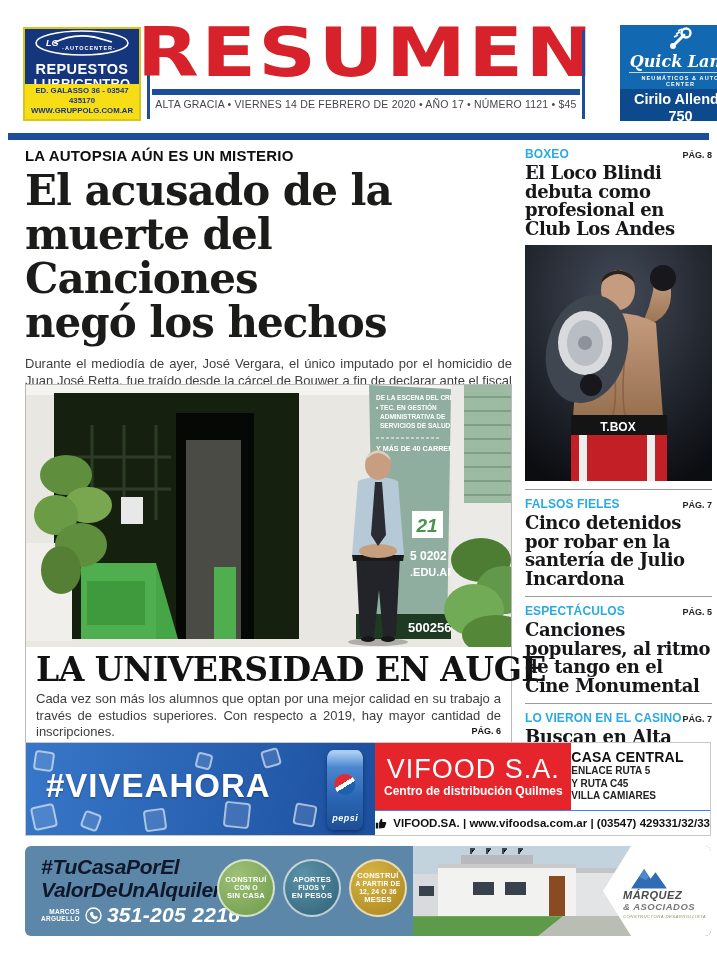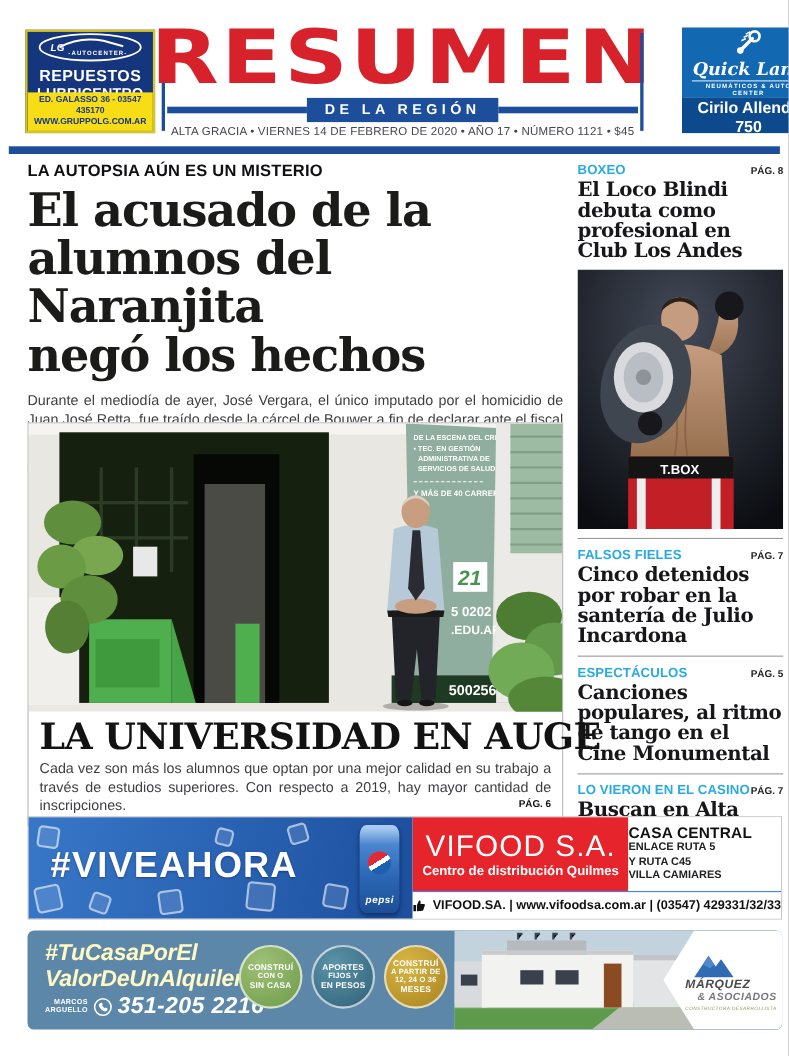--- a/index.html
+++ b/index.html
@@ -93,38 +93,38 @@
   .vf-sub{font-size:12px;font-weight:700;margin-top:1px;}
   .vf-casa{flex:1;text-align:left;padding-top:7px;color:#111;}
   .vf-casa-title{font-size:14px;font-weight:800;letter-spacing:.2px;line-height:15px;}
   .vf-casa-line{font-size:10px;font-weight:700;line-height:12.5px;color:#222;}
   .vf-contact{height:25px;border-top:1px solid #3b82f6;display:flex;align-items:center;justify-content:center;
               gap:5px;font-size:11.5px;font-weight:800;color:#111;white-space:nowrap;}
 
   
   .ad2{position:absolute;left:25px;top:846px;width:686px;height:90px;background:#5d87a9;border-radius:6px;
        overflow:hidden;}
-  .tc{position:absolute;left:16px;top:9px;color:#fef9c3;font-weight:800;font-style:italic;font-size:21px;
+  .tc{position:absolute;left:16px;top:9px;color:#0f172a;font-weight:800;font-style:italic;font-size:21px;
       line-height:23px;letter-spacing:-.3px;z-index:2;}
   .agent{position:absolute;left:16px;top:57px;display:flex;align-items:center;gap:5px;color:#fff;z-index:2;}
   .agent-name{font-size:6.5px;font-weight:700;line-height:7px;text-align:right;letter-spacing:.3px;}
   .phone-num{font-size:21px;font-weight:800;font-style:italic;letter-spacing:.3px;}
   .badge{position:absolute;top:13px;width:58px;height:58px;border-radius:50%;color:#fff;text-align:center;
          display:flex;flex-direction:column;justify-content:center;border:2px solid rgba(255,255,255,.65);z-index:2;}
   .badge div{font-size:6.8px;font-weight:700;line-height:8px;letter-spacing:.2px;}
   .badge .bb{font-size:7.6px;font-weight:800;}
   .b1{left:192px;background:radial-gradient(circle at 35% 28%,#9ec177,#6f9a4a);}
   .b2{left:258px;background:radial-gradient(circle at 35% 28%,#5c93a8,#2f6179);}
   .b3{left:324px;background:radial-gradient(circle at 35% 28%,#d8b644,#a8831f);}
   .house{position:absolute;left:388px;top:0;width:298px;height:90px;}
   .mq-panel{position:absolute;right:0;top:0;bottom:0;width:108px;background:#fff;z-index:3;
             clip-path:polygon(26% 0,100% 0,100% 100%,26% 100%,0 50%);
             display:flex;flex-direction:column;align-items:flex-start;justify-content:center;padding-left:20px;font-style:italic;}
   .mq-name{font-size:11px;font-weight:800;color:#4b4b4d;letter-spacing:.5px;line-height:11px;}
-  .mq-name2{font-size:9.5px;font-weight:700;color:#77787b;letter-spacing:.5px;line-height:11px;margin-left:11px;}
+  .mq-name2{font-size:9.5px;font-weight:700;color:#77787b;letter-spacing:.5px;line-height:11px;}
   .mq-tag{font-size:4.3px;color:#8f9a55;letter-spacing:.4px;margin-top:2px;}
 </style>
 </head>
 <body>
 
 <div class="page">
 
   <div class="lg-ad">
     <svg width="100" height="28" viewBox="0 0 100 28">
       <ellipse cx="50" cy="14" rx="46" ry="12" fill="none" stroke="#ffffff" stroke-width="1.6"></ellipse>
@@ -139,21 +139,20 @@
       <div>WWW.GRUPPOLG.COM.AR</div>
     </div>
   </div>
 
   <div class="m-divider" style="left:147px;"></div>
 
   <div class="m-center">
     <div class="m-title">RESUMEN</div>
     <div class="m-subrow">
       <div class="m-line"></div>
-      <div class="m-subbar">DE LA REGIÓN</div>
       <div class="m-line"></div>
     </div>
     <div class="m-date">ALTA GRACIA • VIERNES 14 DE FEBRERO DE 2020 • AÑO 17 • NÚMERO 1121 • $45</div>
   </div>
 
   <div class="m-divider" style="left:582px;"></div>
 
   <div class="ql-ad">
     <div class="ql-top">
       <svg width="26" height="22" viewBox="0 0 26 22">
@@ -170,21 +169,21 @@
       <div class="ql-addr2">a 50 metros de Hipólito Yrigoyen</div>
     </div>
   </div>
 
   <div class="blue-rule"></div>
 
   <div class="left-col">
     <div class="kicker">LA AUTOPSIA AÚN ES UN MISTERIO</div>
     <div class="headline">
       <div>El acusado de la</div>
-      <div>alumnos del Naranjita</div>
+      <div>muerte del Canciones</div>
       <div>negó los hechos</div>
     </div>
     <div class="lead-body">
       <span>Durante el mediodía de ayer, José Vergara, el único imputado por el homicidio de Juan José Retta, fue traído desde la cárcel de Bouwer a fin de declarar ante el fiscal de la causa. Acompañado de su nuevo abogado, el changarín se abstuvo de declarar. Cabe destacar que aún no se sabe de qué manera murió el cuidacoches.</span>
       <span class="page-label">PÁG. 1</span>
     </div>
     <div class="col-hr"></div>
   </div>
 
   <div class="photo-box">

